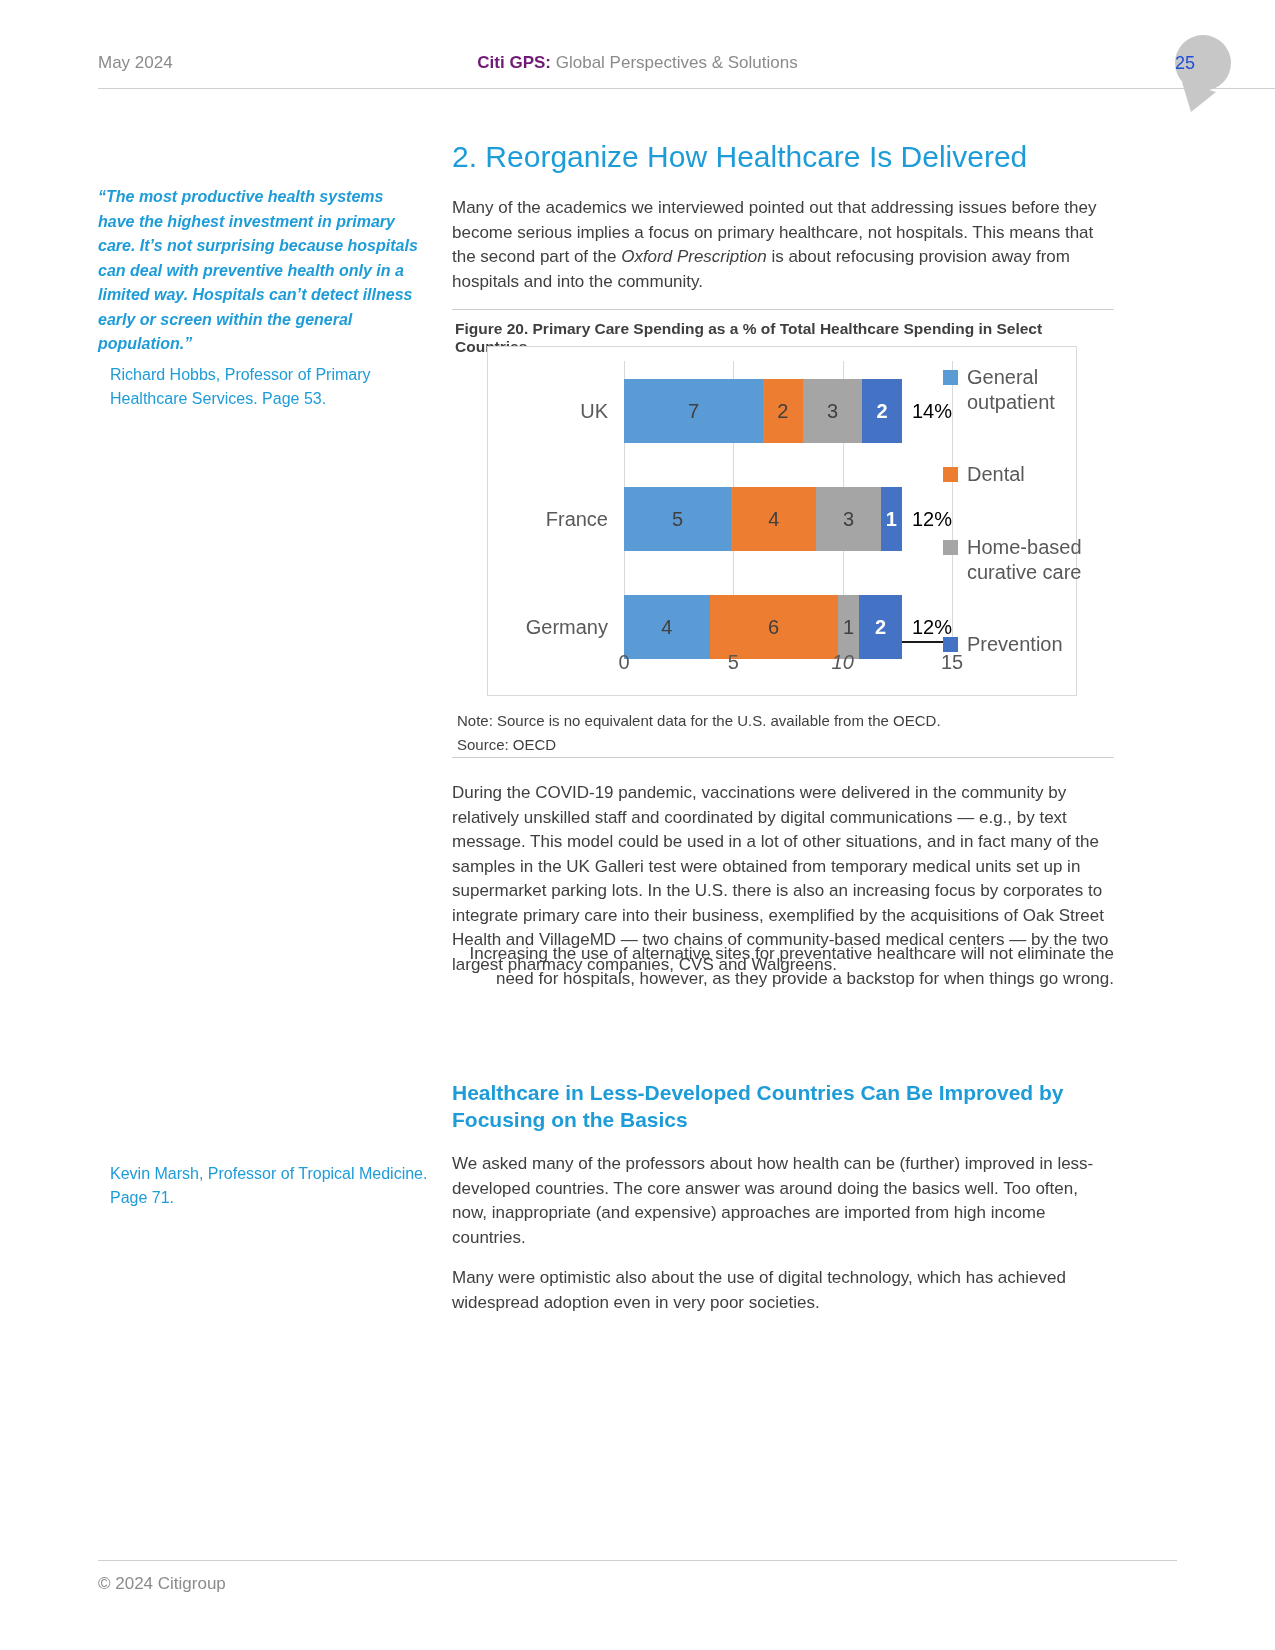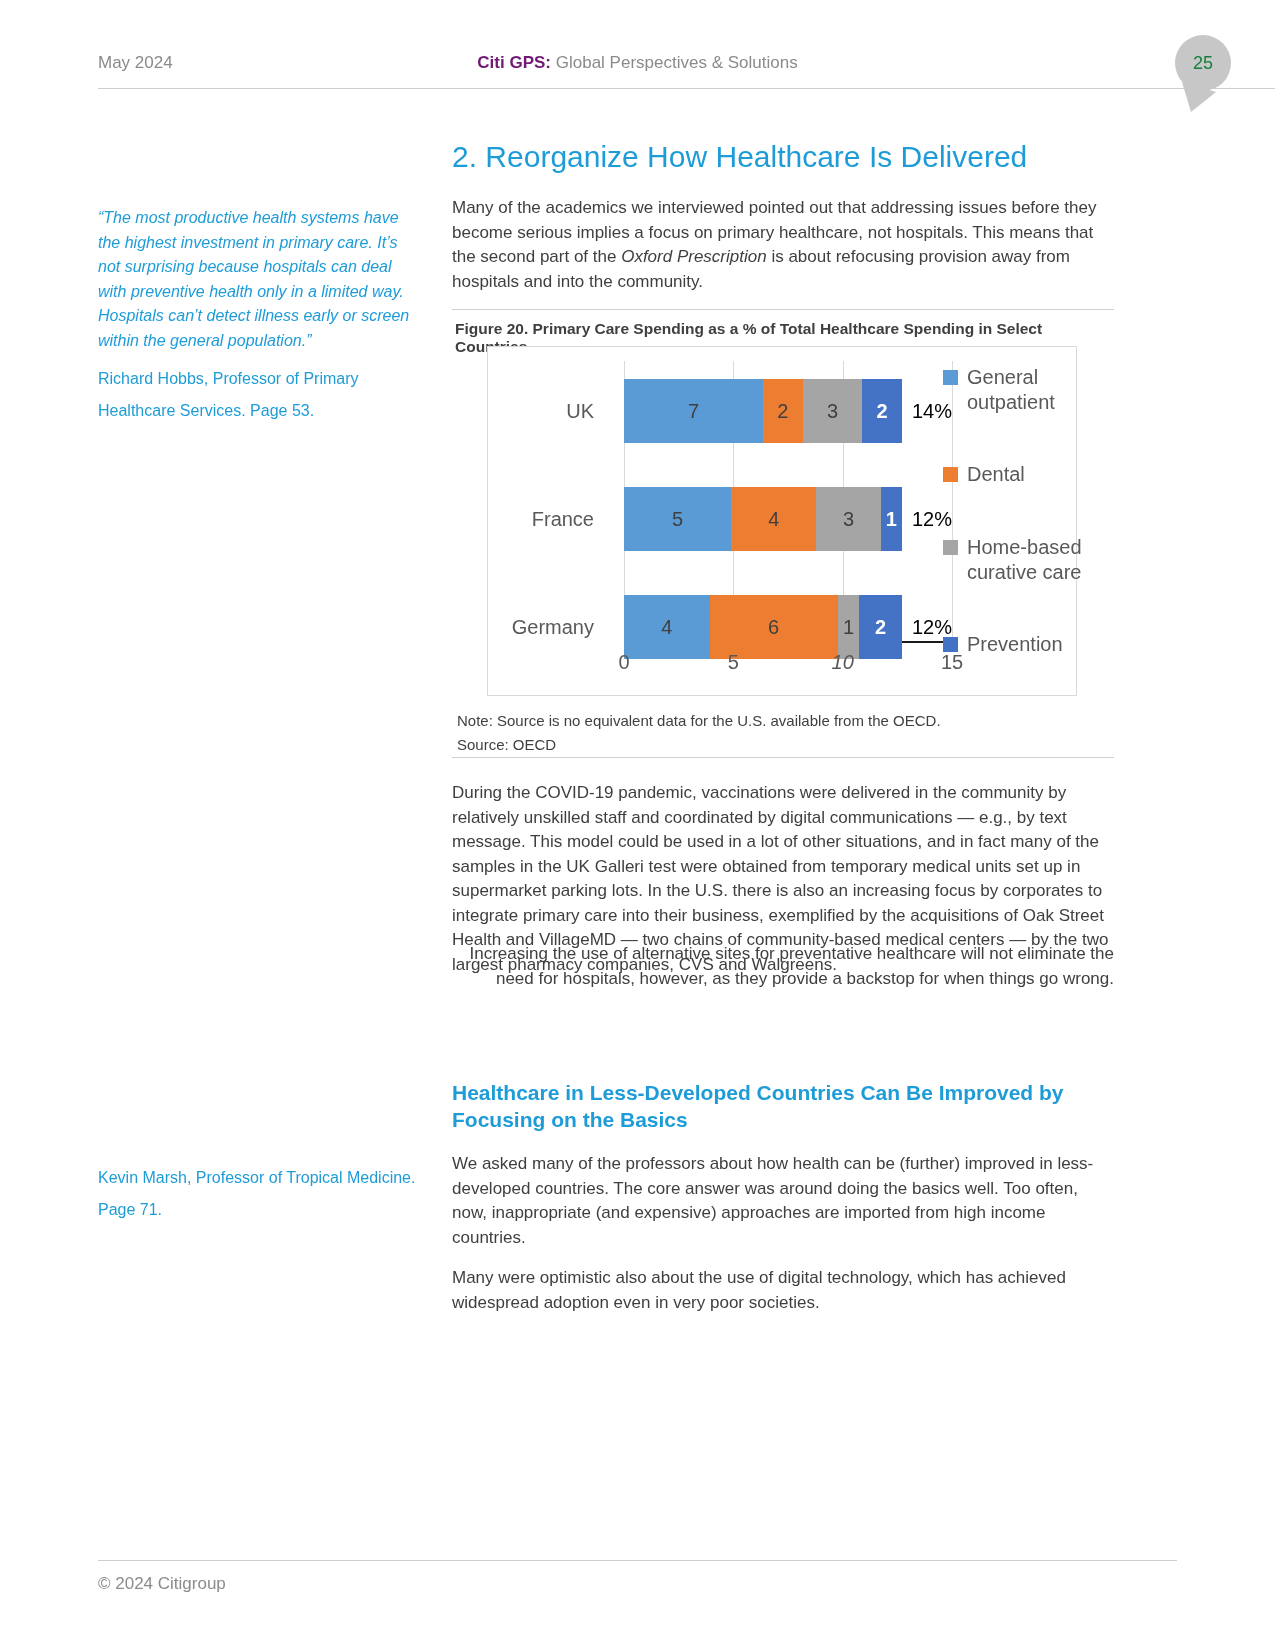--- a/index.html
+++ b/index.html
@@ -9,43 +9,43 @@
     font-family:"Liberation Sans","DejaVu Sans",sans-serif; overflow:hidden;
   }
   .abs { position:absolute; }
   .hr { height:0; border-top:1px solid #CFCFCF; }
 
   
   .hdr-date { left:98px; top:53px; font-size:17px; color:#8B8B8B; }
   .hdr-center { left:0; right:0; top:53px; text-align:center; font-size:17px; color:#8B8B8B; }
   .brand { color:#701a75; font-weight:bold; }
   .hdr-rule { left:98px; right:0; top:88px; }
-  .badge-num { left:1175px; top:53px; width:56px; text-align:center; font-size:18px; color:#15803d; }
+  .badge-num { left:1175px; top:53px; width:56px; font-size:18px; color:#1d4ed8; }
 
   
   .sidebar { left:98px; width:324px; color:#1E9CD8; font-size:16px; }
   .quote { font-style:italic; line-height:24.5px; }
-  .attr  { line-height:32px; }
+  .attr  { line-height:24px;margin-left:12px; }
 
   
   .h1 { left:452px; top:140px; width:680px; font-size:30px; color:#1E9CD8; }
   .body-text { left:452px; width:662px; font-size:17px; line-height:24.5px; color:#3F3F3F; }
   .h2 { left:452px; top:1079px; width:640px; font-size:21px; line-height:27px; font-weight:bold; color:#1E9CD8; }
   .fig-title { left:455px; top:320px; width:660px; font-size:15.5px; font-weight:bold; color:#3F3F3F; }
   .note-text { left:457px; width:650px; font-size:15px; line-height:22px; color:#3F3F3F; }
 
   
   .chart-box { left:487px; top:346px; width:590px; height:350px; background:#fff; border:1px solid #D9D9D9; }
   .plot { position:absolute; left:136px; top:14px; width:328px; height:282px; border-bottom:2px solid #1A1A1A; }
   .gridline { position:absolute; top:0; bottom:0; width:1px; background:#D9D9D9; }
   #chart-rows { position:absolute; left:136px; top:14px; width:328px; height:282px; }
   .crow { display:flex; height:64px; margin-top:44px; position:relative; align-items:stretch; }
   .crow:first-child { margin-top:18px; }
   .cat-label { position:absolute; right:100%; top:50%; transform:translateY(-50%);
-               padding-right:30px; width:130px; text-align:right; color:#595959; font-size:20px; white-space:nowrap; }
+               padding-right:16px; width:130px; text-align:right; color:#595959; font-size:20px; white-space:nowrap; }
   .seg { display:flex; align-items:center; justify-content:center; overflow:visible; }
   .seg-label { font-size:20px; }
   .total-label { align-self:center; margin-left:10px; font-size:20px; color:#000; white-space:nowrap; }
   #chart-xticks { position:absolute; left:136px; top:304px; width:328px; height:26px; }
   .xtick { position:absolute; transform:translateX(-50%); font-size:20px; color:#595959; }
   #chart-legend { position:absolute; left:455px; top:18px; height:292px; display:flex; flex-direction:column; justify-content:space-between; }
   .legend-item { display:flex; gap:9px; }
   .legend-swatch { width:15px; height:15px; margin-top:5px; flex:none; }
   .legend-text { font-size:20px; color:#595959; line-height:25px; width:130px; }
 
@@ -63,21 +63,21 @@
   <div class="abs hr hdr-rule"></div>
 
   <svg class="abs" style="left:1170px; top:30px;" width="72" height="88" viewBox="0 0 72 88">
     <polygon points="12,52 46,62 21,82" fill="#C7C7C7"></polygon>
     <circle cx="33" cy="33" r="28" fill="#C7C7C7"></circle>
   </svg>
   <div class="abs badge-num">25</div>
 
   <div class="abs h1">2. Reorganize How Healthcare Is Delivered</div>
 
-  <div class="abs sidebar quote" style="top:206px;">“The most productive health systems have the highest investment in primary care. It’s not surprising because hospitals can deal with preventive health only in a limited way. Hospitals can’t detect illness early or screen within the general population.”</div>
+  <div class="abs sidebar quote" style="top:185px;font-weight:bold;">“The most productive health systems have the highest investment in primary care. It’s not surprising because hospitals can deal with preventive health only in a limited way. Hospitals can’t detect illness early or screen within the general population.”</div>
   <div class="abs sidebar attr" style="top:363px;">Richard Hobbs, Professor of Primary Healthcare Services. Page 53.</div>
 
   <div class="abs body-text" style="top:196px;"><span>Many of the academics we interviewed pointed out that addressing issues before they become serious implies a focus on primary healthcare, not hospitals. This means that the second part of the </span><i>Oxford Prescription</i><span> is about refocusing provision away from hospitals and into the community.</span></div>
 
   <div class="abs hr" style="left:452px; width:662px; top:309px;"></div>
   <div class="abs fig-title">Figure 20. Primary Care Spending as a % of Total Healthcare Spending in Select Countries</div>
 
   <div class="abs chart-box">
     <div class="plot" id="chart-plot">
         <div class="gridline" style="left: 0%;"></div>

